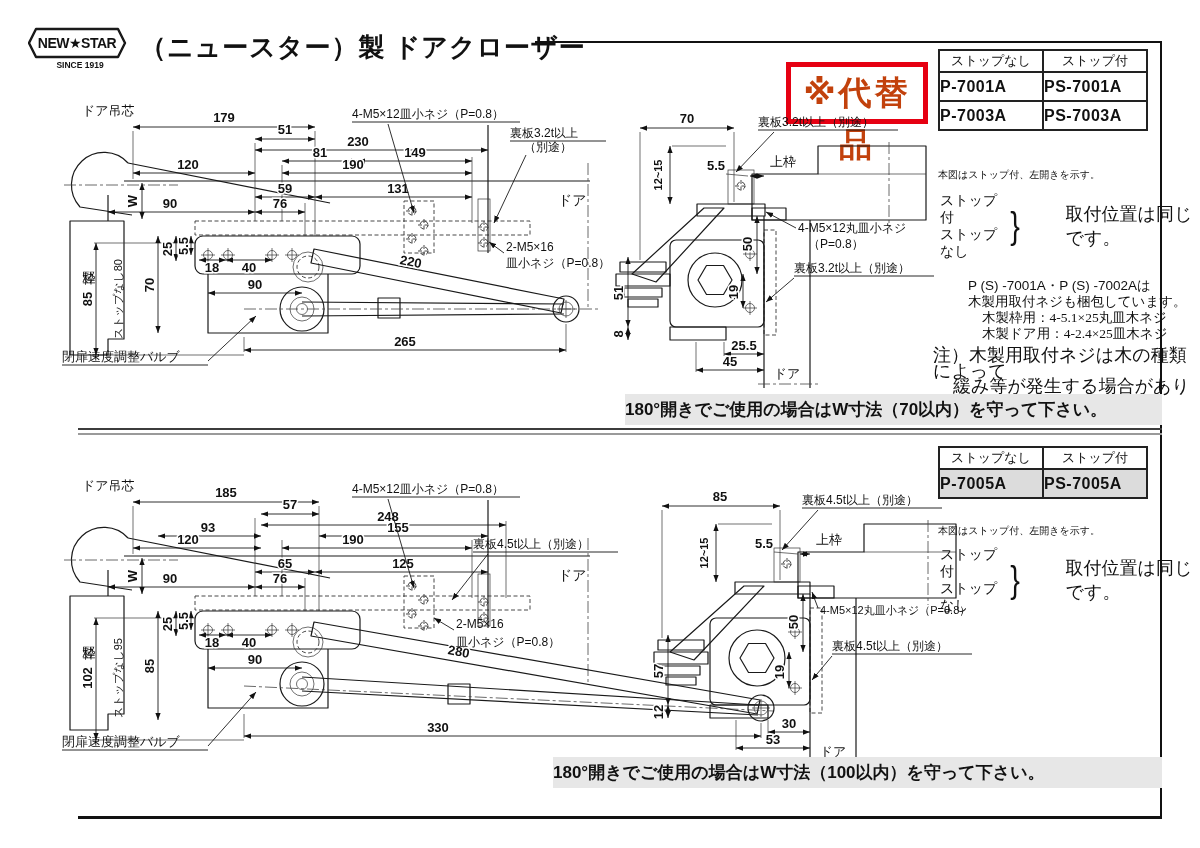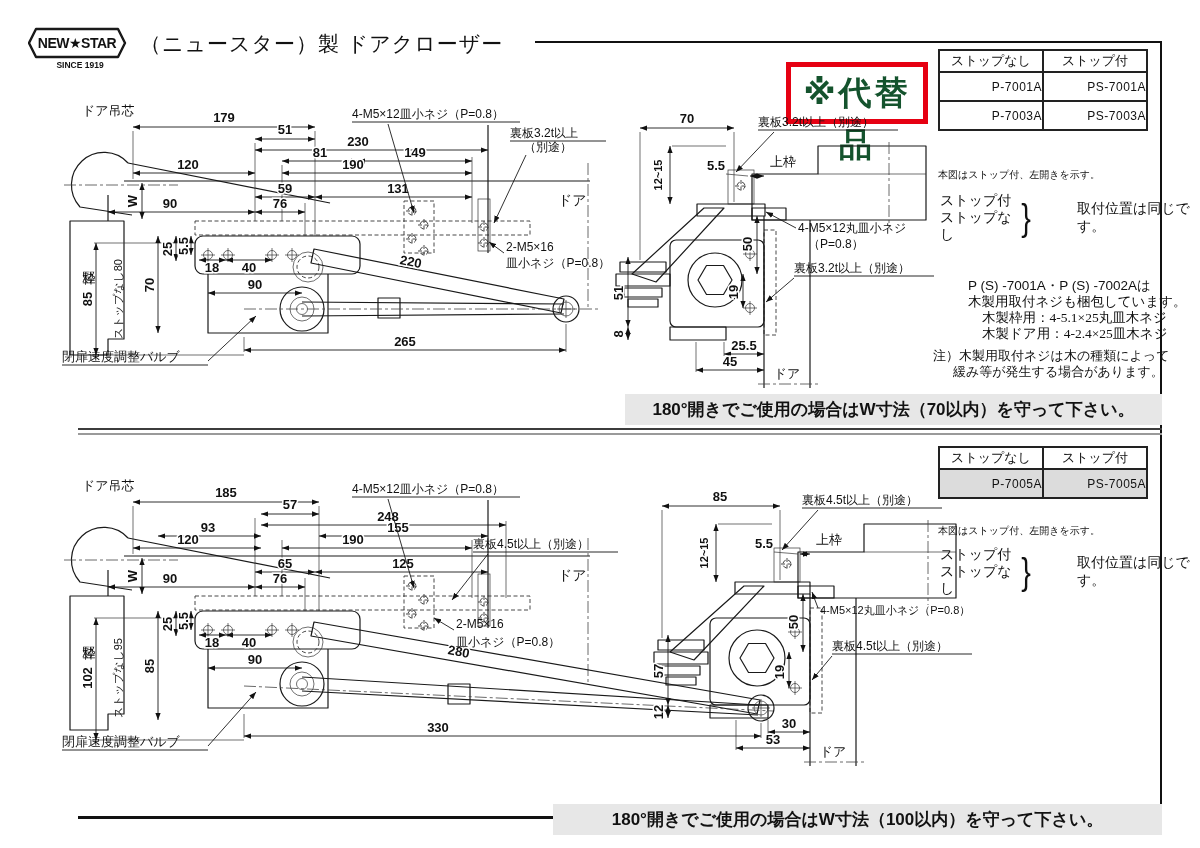--- a/index.html
+++ b/index.html
@@ -1,44 +1,44 @@
 <!DOCTYPE html>
 <html><head>
 <meta charset="utf-8">
 <style>
   html,body{margin:0;padding:0;background:#fff;}
   .page{position:relative;width:1200px;height:848px;background:#fff;overflow:hidden;
         font-family:"Liberation Sans","DejaVu Sans",sans-serif;color:#111;border-radius:27px;}
   .abs{position:absolute;}
   
-  .title{font-size:21px;font-weight:normal;letter-spacing:1px;}
+  .title{font-size:26px;font-weight:bold;letter-spacing:1px;}
   
   .hline{background:#111;height:2px;}
   .vline{background:#111;width:2px;}
   .divider{border-top:2px solid #3c3c3c;border-bottom:2px solid #9a9a9a;height:3px;}
   
-  .badge{border:5px solid #e60012;color:#14532d;font-weight:bold;font-size:33px;
+  .badge{border:5px solid #e60012;color:#c2410c;font-weight:bold;font-size:33px;
          line-height:52px;text-align:center;letter-spacing:3px;width:132px;height:52px;background:#fff;}
   
   table.models{border-collapse:collapse;table-layout:fixed;width:210px;background:#fff;}
   table.models th{border:2px solid #222;font-size:13px;font-weight:normal;height:20px;text-align:center;padding:0;}
-  table.models td{border:2px solid #222;font-size:12px;font-weight:normal;height:27px;text-align:right;padding:0;letter-spacing:0.5px;}
+  table.models td{border:2px solid #222;font-size:16px;font-weight:bold;height:27px;text-align:left;padding:0;letter-spacing:0.5px;}
   table.models.gray td{background:#dcdcdc;}
   
   .note14{font-size:10px;}
   .woodblock div{font-size:13.5px;line-height:16px;}
   .woodblock .ind{padding-left:14px;font-family:Liberation Serif, serif;}
-  .cautionblock div{font-size:13px;line-height:15.5px;}
+  .cautionblock div{font-size:18px;line-height:15.5px;}
   .cautionblock .ind{padding-left:20px;}
   .stopgrp{display:flex;align-items:center;gap:5px;}
   .stopgrp .col div{font-size:14px;line-height:17px;}
   .stopgrp .brace{font-size:36px;font-weight:300;line-height:34px;transform:scaleX(0.8);}
-  .stopgrp .same{font-size:14px;margin-left:40px;}
-  
-  .banner{background:#e7e7e7;font-weight:bold;font-size:17px;text-align:center;
+  .stopgrp .same{font-size:18px;margin-left:40px;}
+  
+  .banner{background:#e7e7e7;font-weight:bold;font-size:17px;
           line-height:31px;height:31px;z-index:6;}
   
   svg text{font-family:"Liberation Sans","DejaVu Sans",sans-serif;fill:#111;}
   .num{font-weight:bold;font-size:13px;text-anchor:middle;paint-order:stroke;stroke:#fff;stroke-width:3px;}
   .jp{font-size:12px;}
   .jpb{font-size:13px;}
   .ln{stroke:#1a1a1a;stroke-width:1.2;fill:none;stroke-linejoin:round;}
   .thin{stroke:#333;stroke-width:0.7;fill:none;}
   .dash{stroke:#333;stroke-width:0.9;fill:none;stroke-dasharray:4 2.5;}
   .cl{stroke:#444;stroke-width:0.8;fill:none;stroke-dasharray:12 3 3 3;}
@@ -121,21 +121,21 @@
   <div class="abs note14" style="left:938px;top:524px">本図はストップ付、左開きを示す。</div>
   <div class="abs stopgrp" style="left:940px;top:546px">
     <div class="col">
       <div>ストップ付</div>
       <div>ストップなし</div>
     </div>
     <div class="brace">}</div>
     <div class="same">取付位置は同じです。</div>
   </div>
 
-  <div class="abs banner" style="left:553px;top:804px;width:609px">180°開きでご使用の場合はW寸法（100以内）を守って下さい。</div>
+  <div class="abs banner" style="left:553px;top:757px;width:609px">180°開きでご使用の場合はW寸法（100以内）を守って下さい。</div>
 
   <svg class="abs" style="left:58px;top:103px" width="580" height="290" viewBox="0 0 580 290">
     <defs>
       <marker id="mE" markerWidth="9" markerHeight="7" refX="8" refY="3.5" orient="auto">
           <path d="M0,0.5 L8,3.5 L0,6.5 Z" fill="#111"></path>
         </marker>
       <marker id="mS" markerWidth="9" markerHeight="7" refX="1" refY="3.5" orient="auto">
           <path d="M9,0.5 L1,3.5 L9,6.5 Z" fill="#111"></path>
         </marker>
       <g id="scr">

